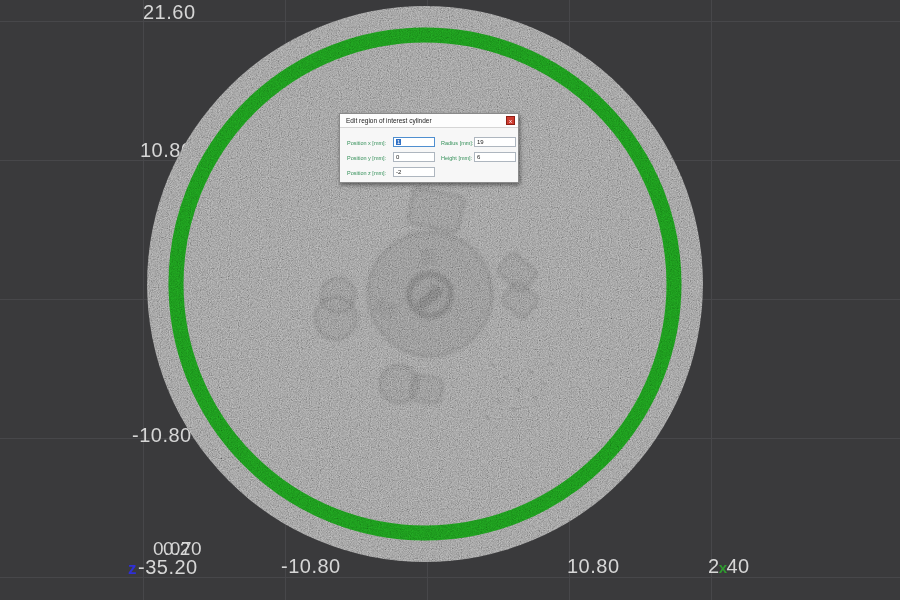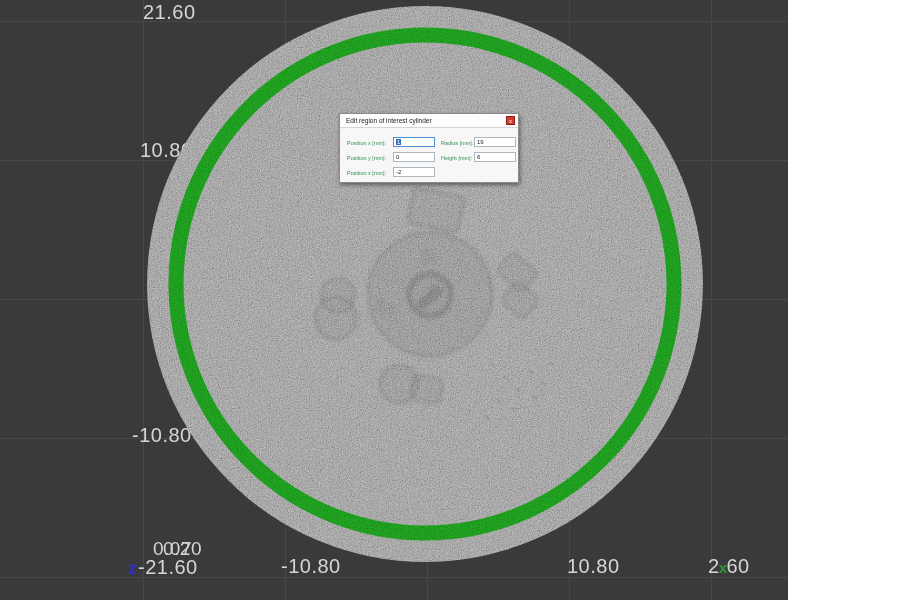--- a/index.html
+++ b/index.html
@@ -1,17 +1,17 @@
 <!DOCTYPE html>
 <html><head>
 <meta charset="utf-8">
 <style>
   html,body{margin:0;padding:0;}
   #stage{
-    position:relative; width:788px; height:600px; overflow:hidden;
+    position:relative; width:900px; height:600px; overflow:hidden;
     background:#3a3a3c;
     font-family:"Liberation Sans", sans-serif;
   }
   
   .gridline{position:absolute; background:#47474a;}
   .gridline.v{width:1px; height:600px; top:0;}
   .gridline.h{height:1px; width:900px; left:0;}
   
   .tick{
     position:absolute; color:#d6d6d6; font-size:20px; letter-spacing:0.5px;
@@ -71,25 +71,25 @@
   <div class="gridline h" style="top:438px"></div>
   <div class="gridline h" style="top:577px"></div>
 
   <span class="tick" style="left:143px; top:1px">21.60</span>
   <span class="tick" style="left:140px; top:139px">10.80</span>
   <span class="tick" style="left:132px; top:424px">-10.80</span>
 
   <span class="tick small" style="left:153px; top:538px">0.07</span>
   <span class="tick small" style="left:163px; top:538px">0.20</span>
 
-  <span class="tick" style="left:138px; top:556px">-21.60</span>
+  <span class="tick" style="left:138px; top:556px">-35.20</span>
   <span class="tick" style="left:281px; top:555px">-10.80</span>
   <span class="tick" style="left:567px; top:555px">10.80</span>
 
-  <span class="tick" id="axis-corner" style="left:708px; top:555px"><span>2</span><span class="marker-x">x</span><span>60</span></span>
+  <span class="tick" id="axis-corner" style="left:708px; top:555px"><span>2</span><span class="marker-x">x</span><span>40</span></span>
 
   <span id="z-marker">z</span>
 
   <svg id="scan-svg" width="560" height="560" viewBox="0 0 560 560">
     <defs>
       <clipPath id="diskclip">
           <circle cx="280" cy="280" r="278"></circle>
         </clipPath>
       <filter id="noise" x="0%" y="0%" width="100%" height="100%">
         <feTurbulence type="fractalNoise" baseFrequency="0.9" numOctaves="2" seed="7" stitchTiles="stitch"></feTurbulence>

